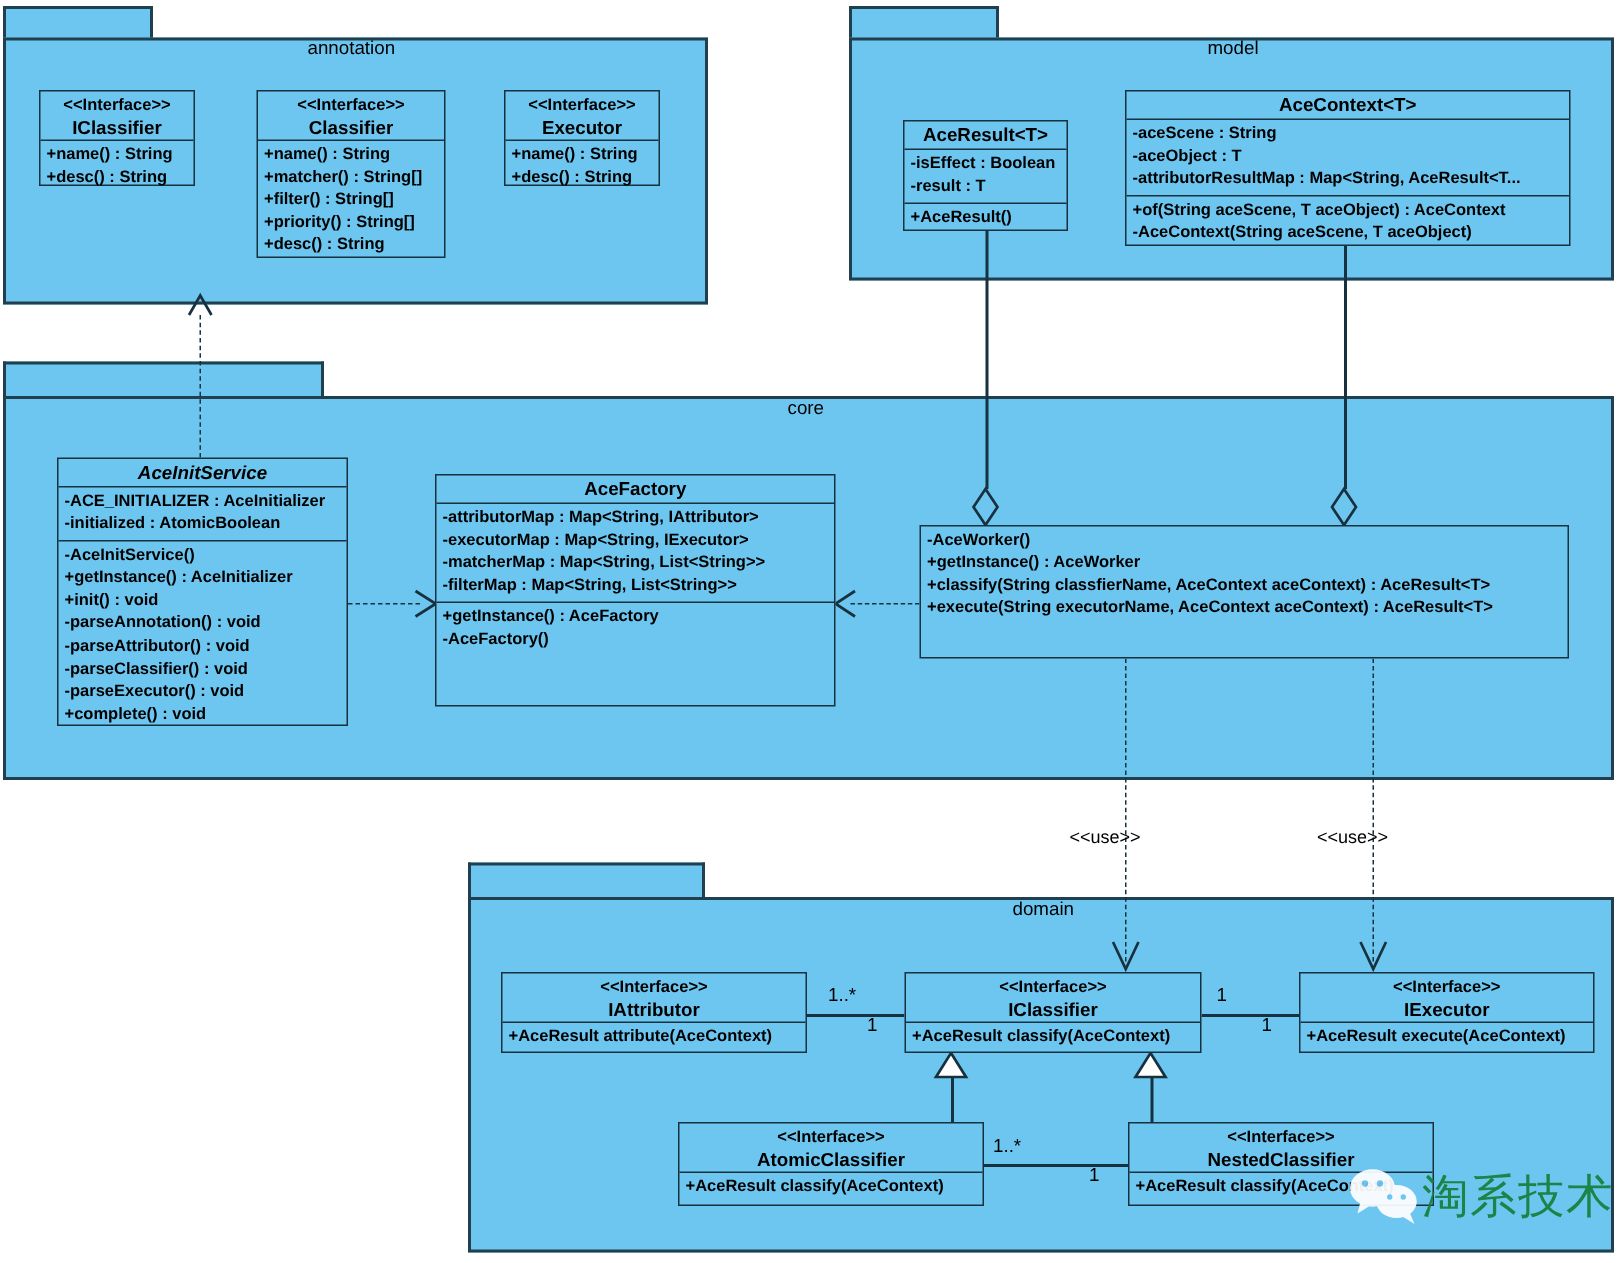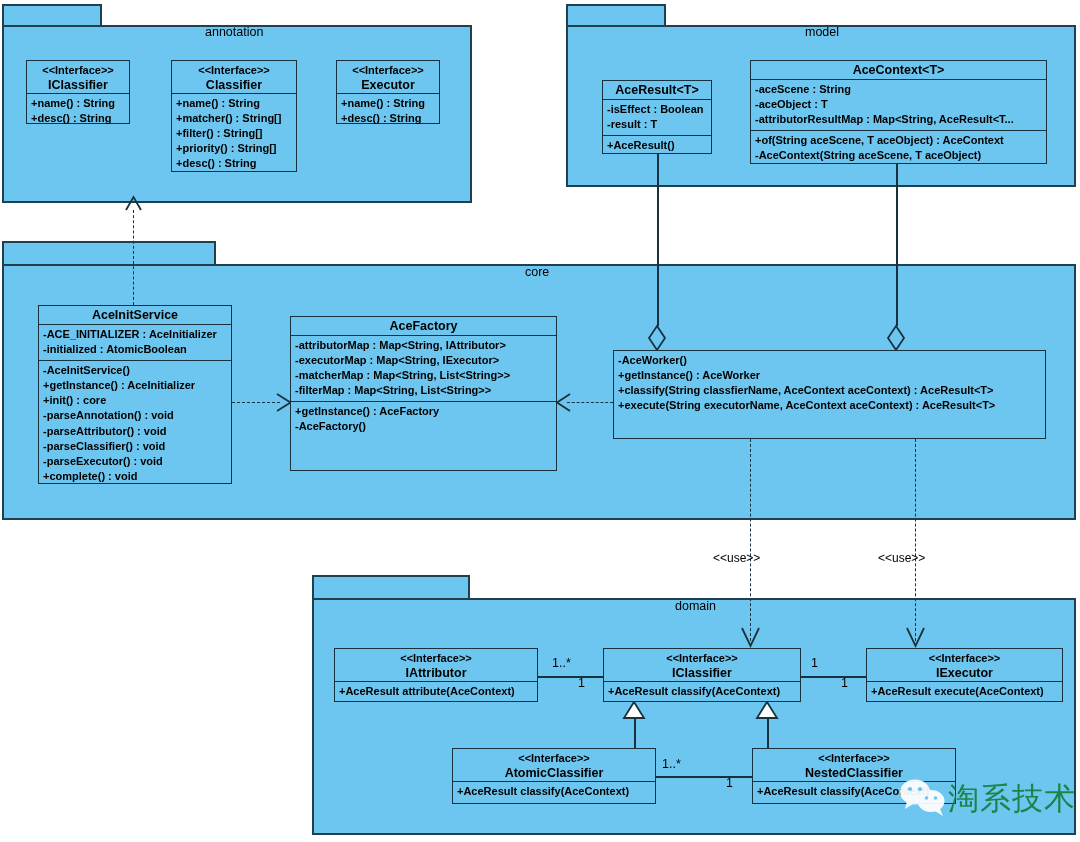--- a/index.html
+++ b/index.html
@@ -128,31 +128,31 @@
       <div class="row">+of(String aceScene, T aceObject) : AceContext</div>
       <div class="row">-AceContext(String aceScene, T aceObject)</div>
     </div>
   </div>
 
   <div class="pkg-tab" style="left:2px;top:241px;width:214px;height:24px;"></div>
   <div class="pkg-body" style="left:2px;top:264px;width:1074px;height:256px;"></div>
   <div class="pkg-name" style="left:525px;top:265px;">core</div>
 
   <div class="cls" style="left:38px;top:305px;width:194px;height:179px;">
-    <div class="cls-hdr" style="height:19px;">
+    <div class="cls-hdr" style="height:19px;font-style:italic;">
       <span class="cname">AceInitService</span>
     </div>
     <div class="cmp">
       <div class="row">-ACE_INITIALIZER : AceInitializer</div>
       <div class="row">-initialized : AtomicBoolean</div>
     </div>
     <div class="cmp">
       <div class="row">-AceInitService()</div>
       <div class="row">+getInstance() : AceInitializer</div>
-      <div class="row">+init() : core</div>
+      <div class="row">+init() : void</div>
       <div class="row">-parseAnnotation() : void</div>
       <div class="row">-parseAttributor() : void</div>
       <div class="row">-parseClassifier() : void</div>
       <div class="row">-parseExecutor() : void</div>
       <div class="row">+complete() : void</div>
     </div>
   </div>
 
   <div class="cls" style="left:290px;top:316px;width:267px;height:155px;">
     <div class="cls-hdr" style="height:19px;">

